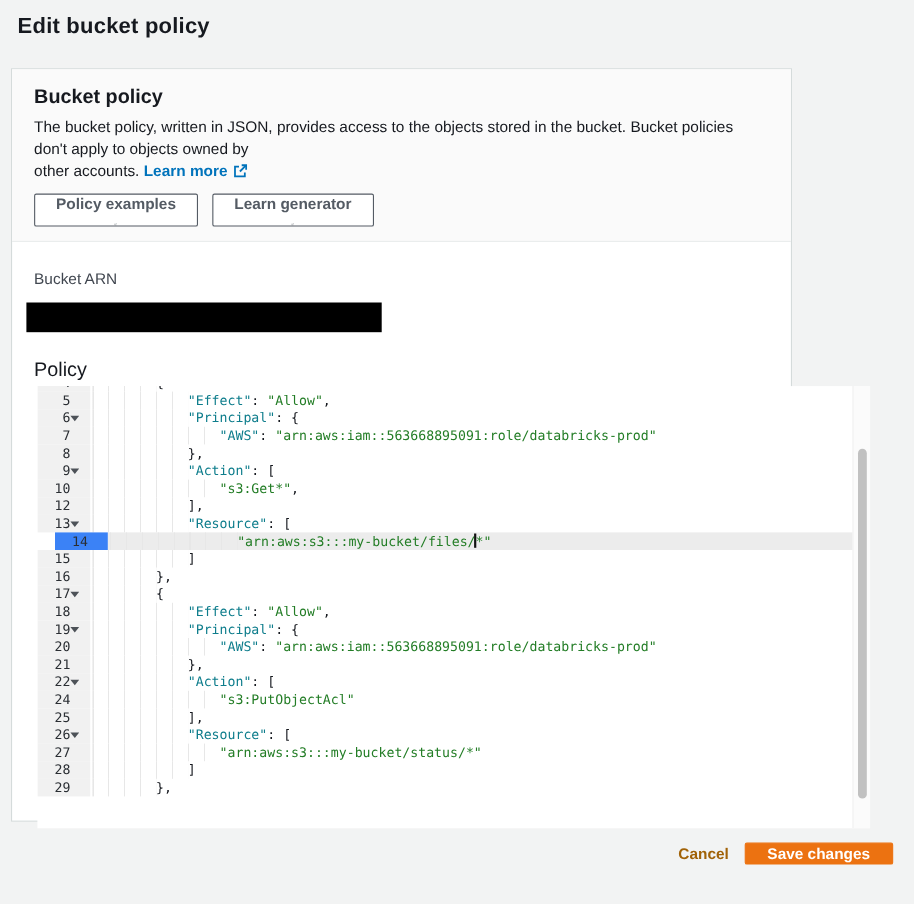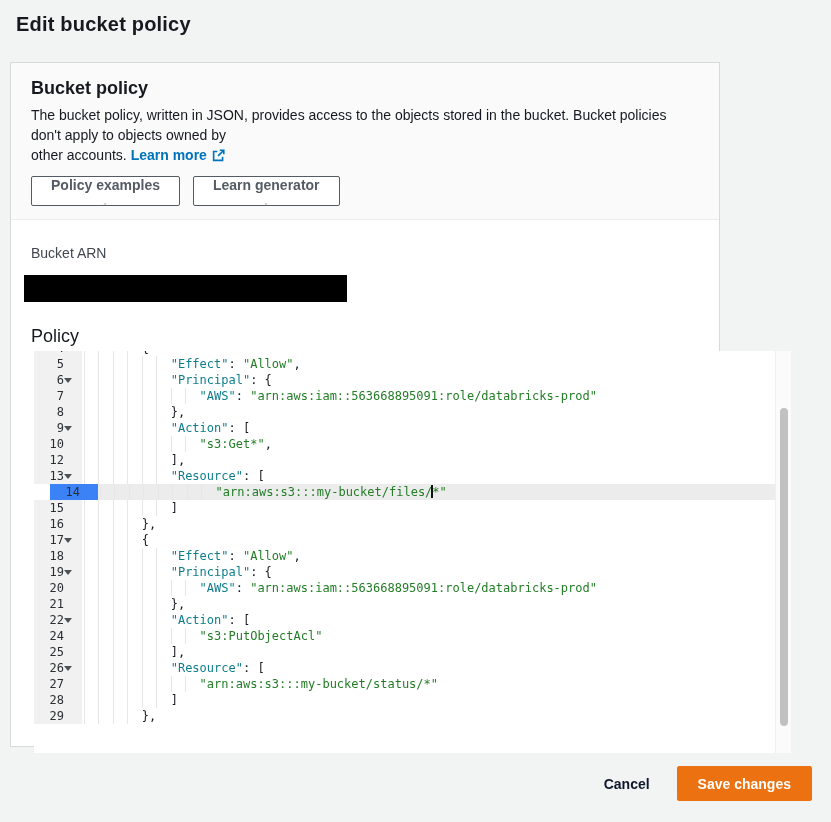--- a/index.html
+++ b/index.html
@@ -82,27 +82,27 @@
     position:absolute; left:4px; top:57px; width:8px; height:318px;
     background:#c1c1c1; border-radius:4px;
   }
   
   .footer {
     position:absolute; left:0; top:766px; width:831px;
     display:flex; justify-content:flex-end; align-items:center;
     padding-right:19px;
   }
   .cancel-btn {
-    background:none; border:none; color:#0f172a; font-family:"Liberation Sans",sans-serif;
-    font-size:14px; font-weight:700; margin-right:27px; cursor:pointer; padding:0;
+    background:none; border:none; color:#a16207; font-family:"Liberation Sans",sans-serif;
+    font-size:14px; font-weight:700; margin-right:14px; cursor:pointer; padding:0;
   }
   .save-btn {
     background:#ec7211; border:1px solid #ec7211; border-radius:2px;
     color:#ffffff; font-family:"Liberation Sans",sans-serif;
-    font-size:14px; font-weight:700; height:35px; padding:0 20px; cursor:pointer;
+    font-size:14px; font-weight:700; height:20px; padding:0 20px; cursor:pointer;
   }
 </style>
 </head>
 <body>
 
 <h1 class="page-title">Edit bucket policy</h1>
 
 <div class="card">
   <div class="card-header">
     <h2>Bucket policy</h2>

